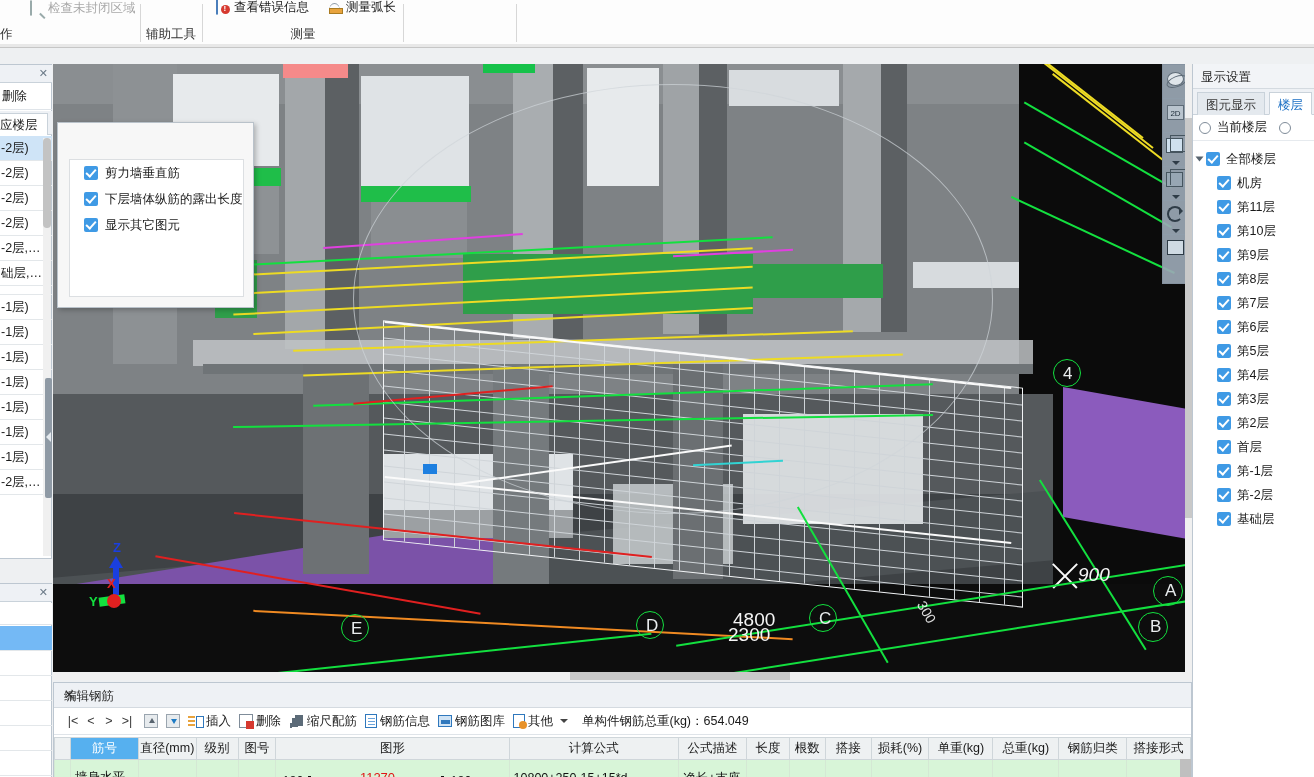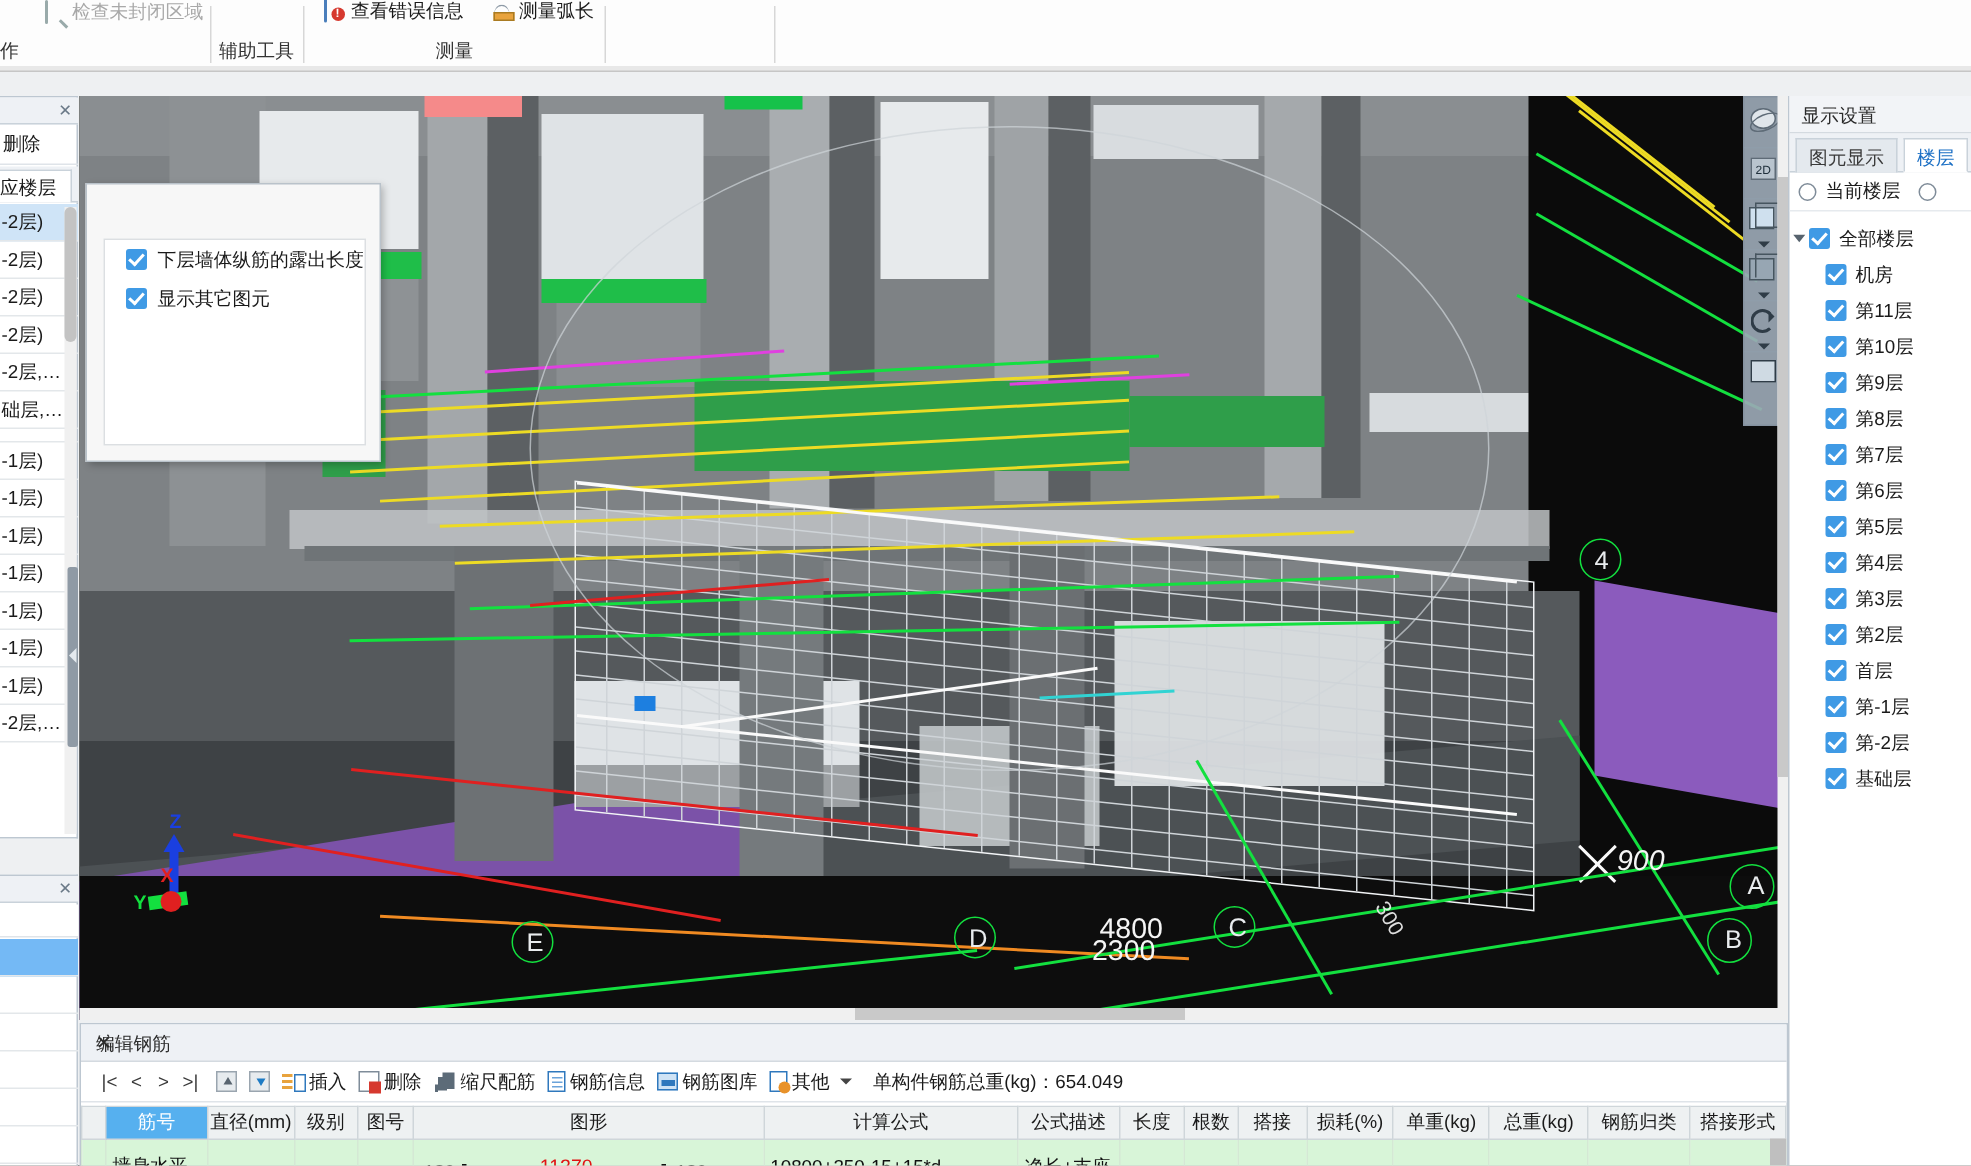--- a/index.html
+++ b/index.html
@@ -459,20 +459,24 @@
     </div>
   </div>
 
   <div id="vp-scroll"></div>
   <div id="vp-sthumb"></div>
   <div id="hscroll"></div>
   <div id="hthumb"></div>
 
   <div id="ctrlpanel">
     <div id="cp-body">
+      <div class="cp-row">
+        <span class="cb"></span>
+        <span>剪力墙垂直筋</span>
+      </div>
       <div class="cp-row">
         <span class="cb"></span>
         <span>下层墙体纵筋的露出长度</span>
       </div>
       <div class="cp-row">
         <span class="cb"></span>
         <span>显示其它图元</span>
       </div>
     </div>
   </div>

